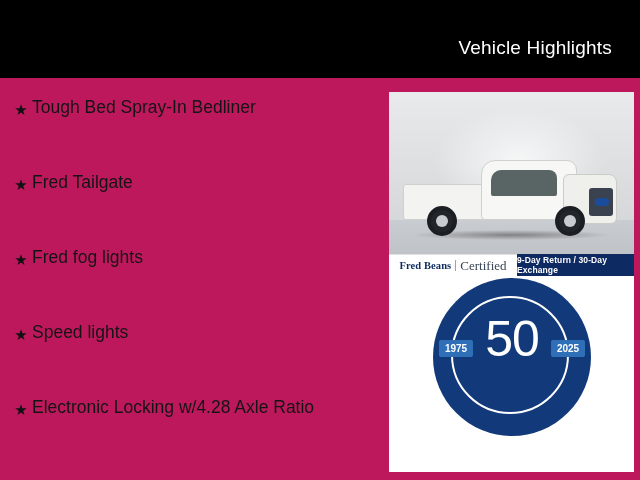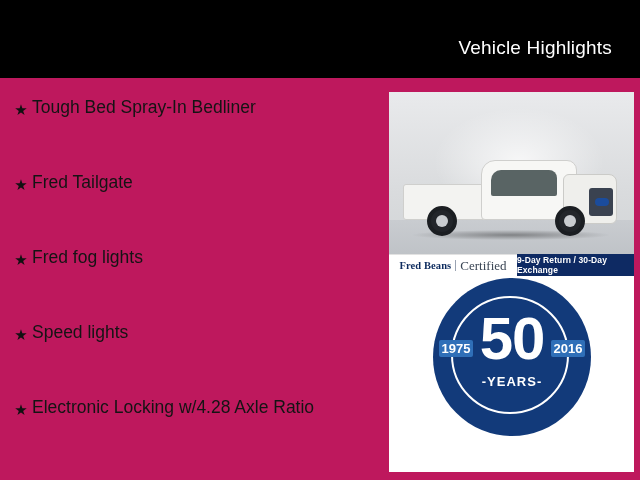--- a/index.html
+++ b/index.html
@@ -269,22 +269,22 @@
     border: 2px solid #ffffff;
     box-sizing: border-box;
   }
   .anniv-50 {
     position: absolute;
     left: 0;
     top: 36px;
     width: 158px;
     text-align: center;
     color: #ffffff;
-    font-size: 60px;
-    font-weight: bold;
+    font-size: 50px;
+    font-weight: normal;
     line-height: 50px;
     letter-spacing: -1px;
   }
   .anniv-years {
     position: absolute;
     left: 0;
     top: 96px;
     width: 158px;
     text-align: center;
     color: #ffffff;
@@ -292,21 +292,21 @@
     font-weight: bold;
     letter-spacing: 1px;
   }
   .anniv-year {
     position: absolute;
     top: 62px;
     width: 34px;
     height: 17px;
     background: #2f6fb8;
     color: #ffffff;
-    font-size: 13px;
+    font-size: 10px;
     font-weight: bold;
     display: flex;
     align-items: center;
     justify-content: center;
     border-radius: 2px;
   }
   .anniv-year-left { left: 6px; }
   .anniv-year-right { left: 118px; }
 </style>
 </head>
@@ -372,21 +372,20 @@
           <span class="banner-certified">Certified</span>
         </div>
         <div class="banner-right">9-Day Return / 30-Day Exchange</div>
       </div>
     </div>
 
     <div class="anniv-wrap">
       <div class="anniv-circle">
         <div class="anniv-inner-ring"></div>
         <div class="anniv-50">50</div>
-        <div class="anniv-years">-YEARS-</div>
         <div class="anniv-year anniv-year-left">1975</div>
-        <div class="anniv-year anniv-year-right">2016</div>
+        <div class="anniv-year anniv-year-right">2025</div>
       </div>
     </div>
 
   </div>
 
 </div>
 
 </body></html>

